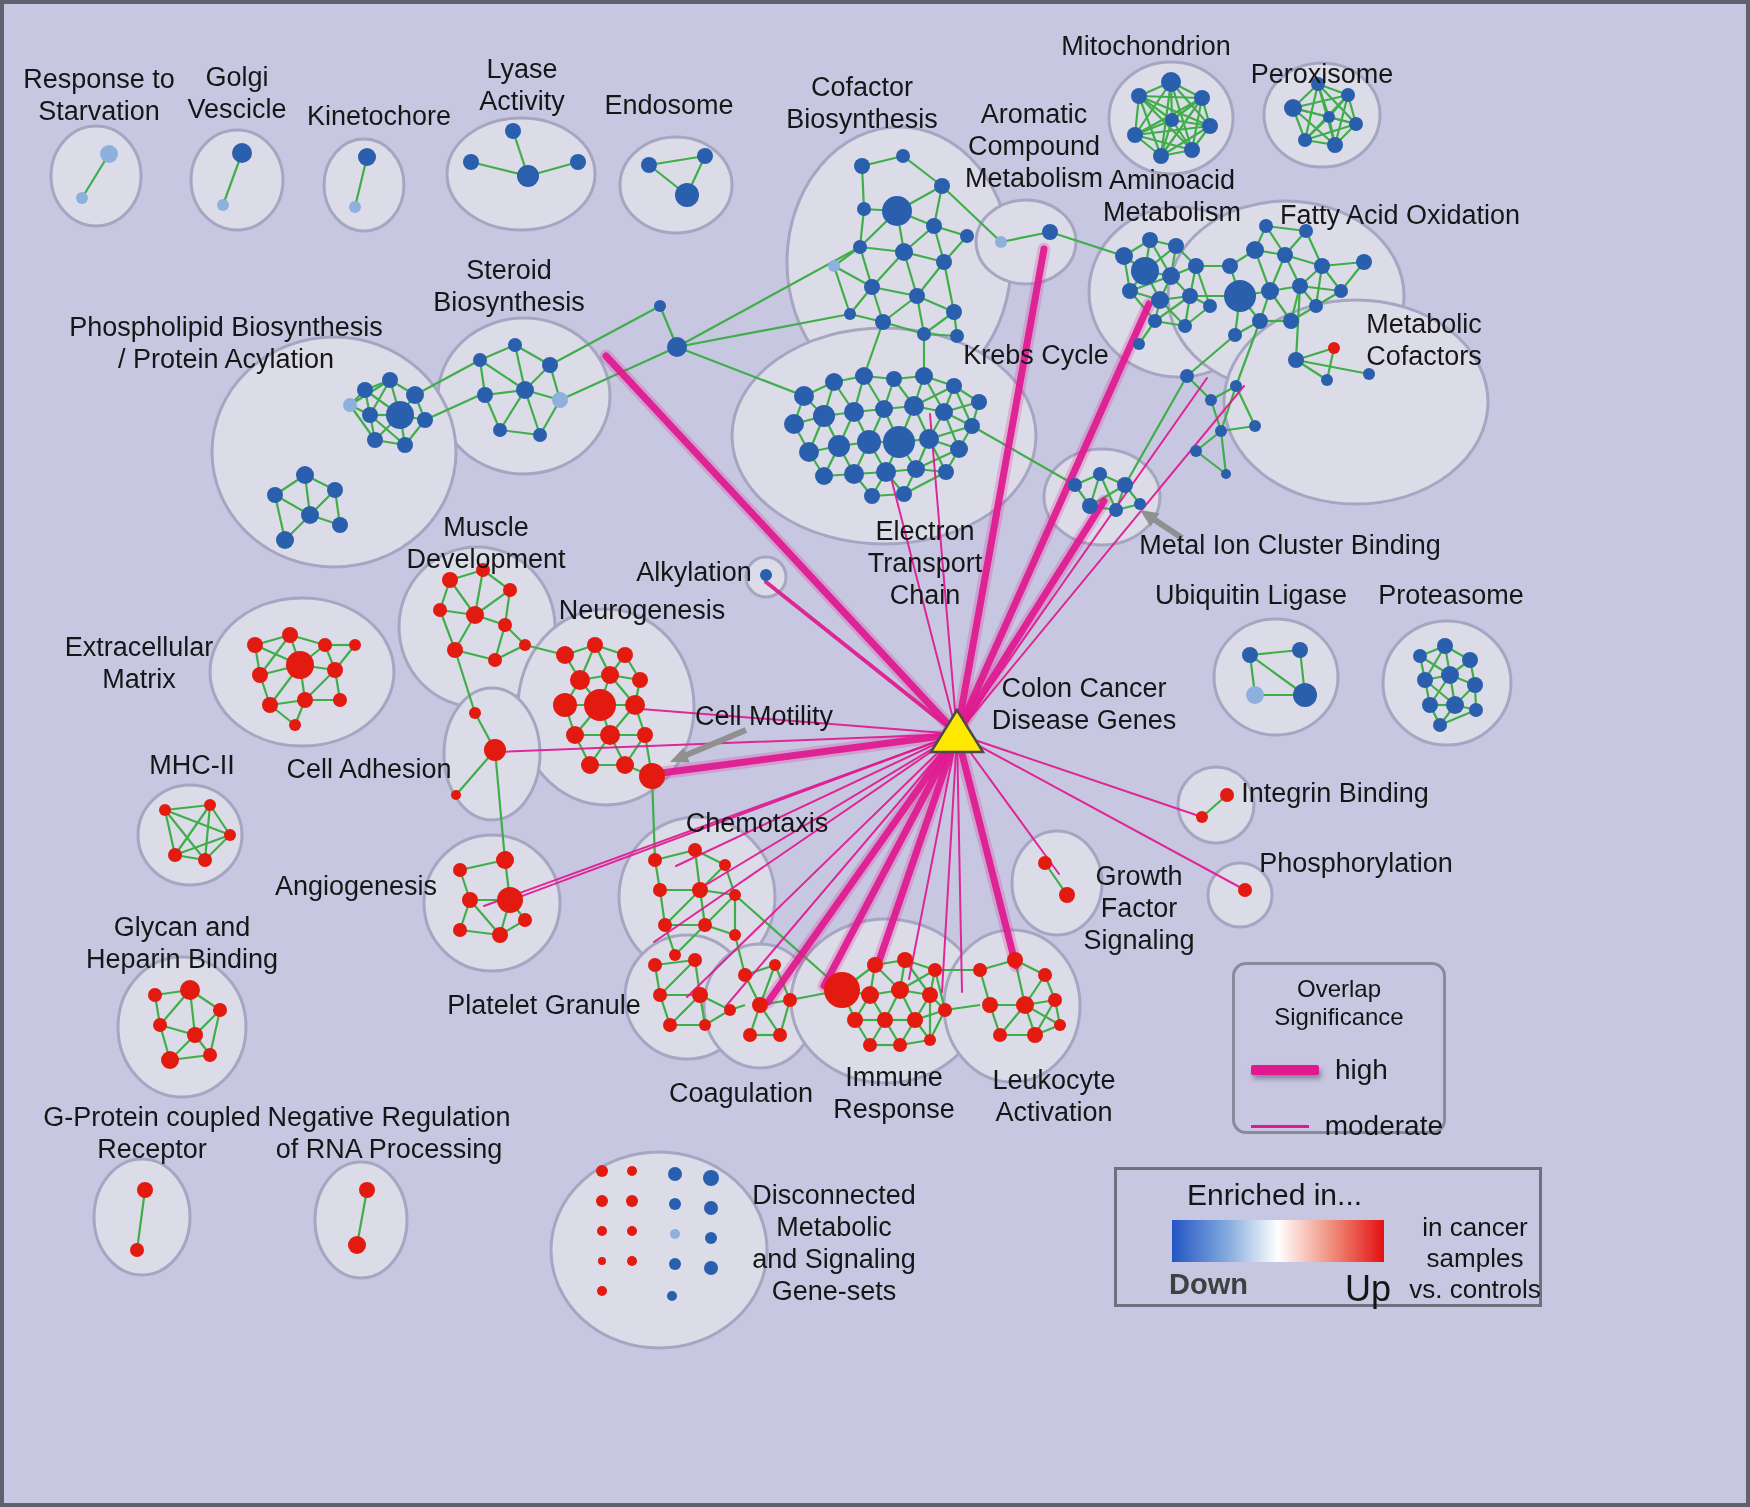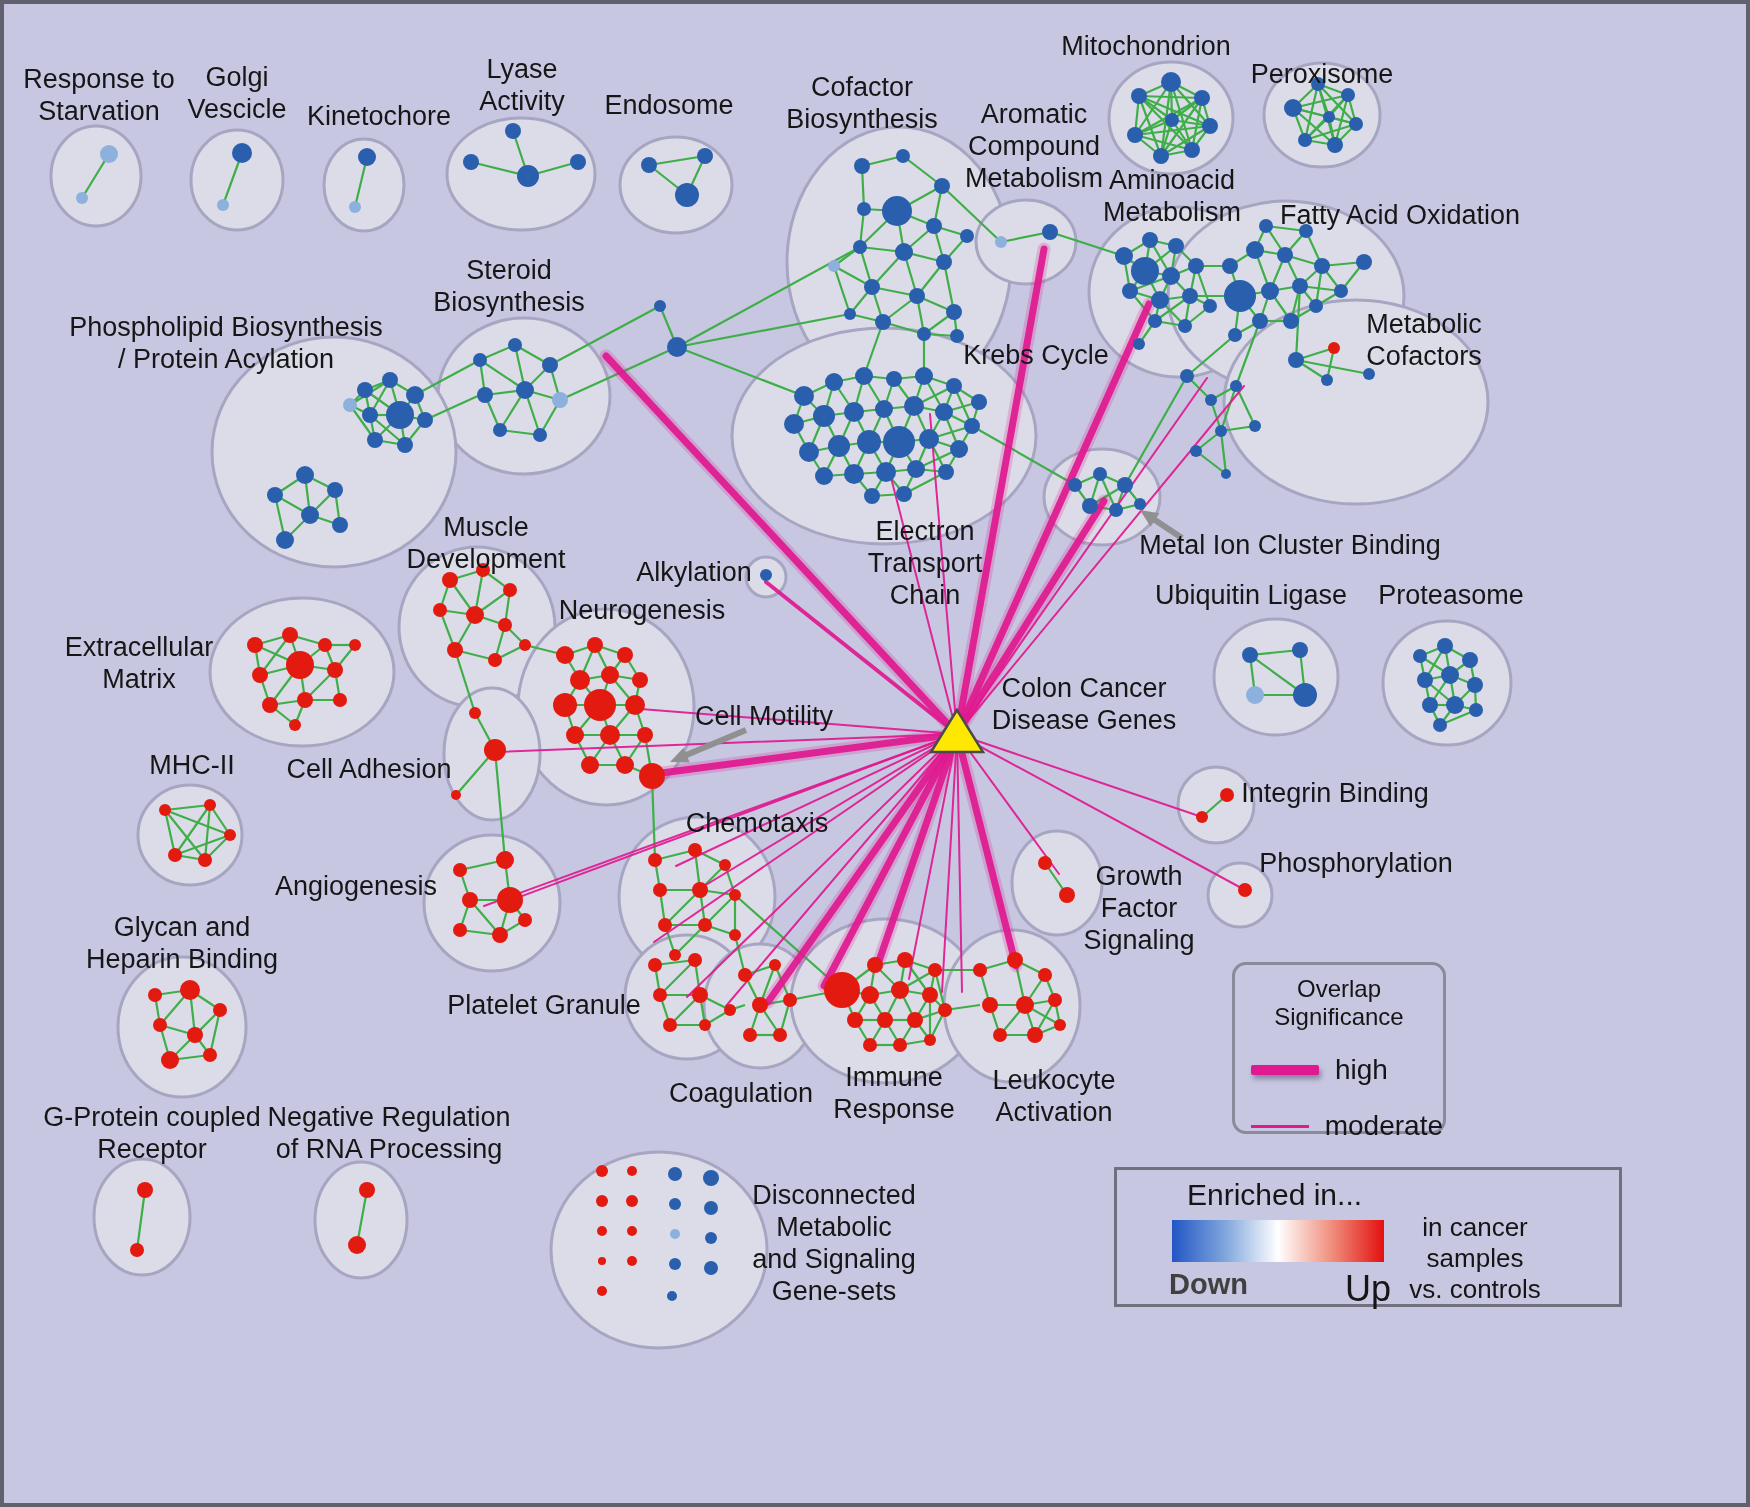--- a/index.html
+++ b/index.html
@@ -23,21 +23,21 @@
   #legend-overlap .lg-title{
     font-size:24px;color:#151515;text-align:center;white-space:pre-line;line-height:1.15;
   }
   .lg-row{display:flex;align-items:center;margin:24px 0 0 16px;}
   .line-high{width:68px;height:10px;border-radius:2px;
     box-shadow:2px 4px 5px rgba(80,80,110,.55);}
   .line-moderate{width:68px;height:3px;}
   .lg-row span.lg-item{font-size:28px;color:#151515;margin-left:16px;}
   
   #legend-enrich{
-    position:absolute;left:1110px;top:1163px;width:508px;height:140px;
+    position:absolute;left:1110px;top:1163px;width:428px;height:140px;
     border:3px solid #70707e;box-sizing:border-box;padding-left:28px;
   }
   #legend-enrich .en-title{
     position:absolute;left:30px;top:8px;width:255px;text-align:center;
     font-size:30px;color:#151515;
   }
   #gradbar{position:absolute;left:55px;top:50px;width:212px;height:42px;}
   .en-down{position:absolute;left:52px;top:98px;font-size:29px;color:#404040;font-weight:bold;}
   .en-up{position:absolute;left:228px;top:98px;font-size:36px;color:#151515;}
   .en-note{

